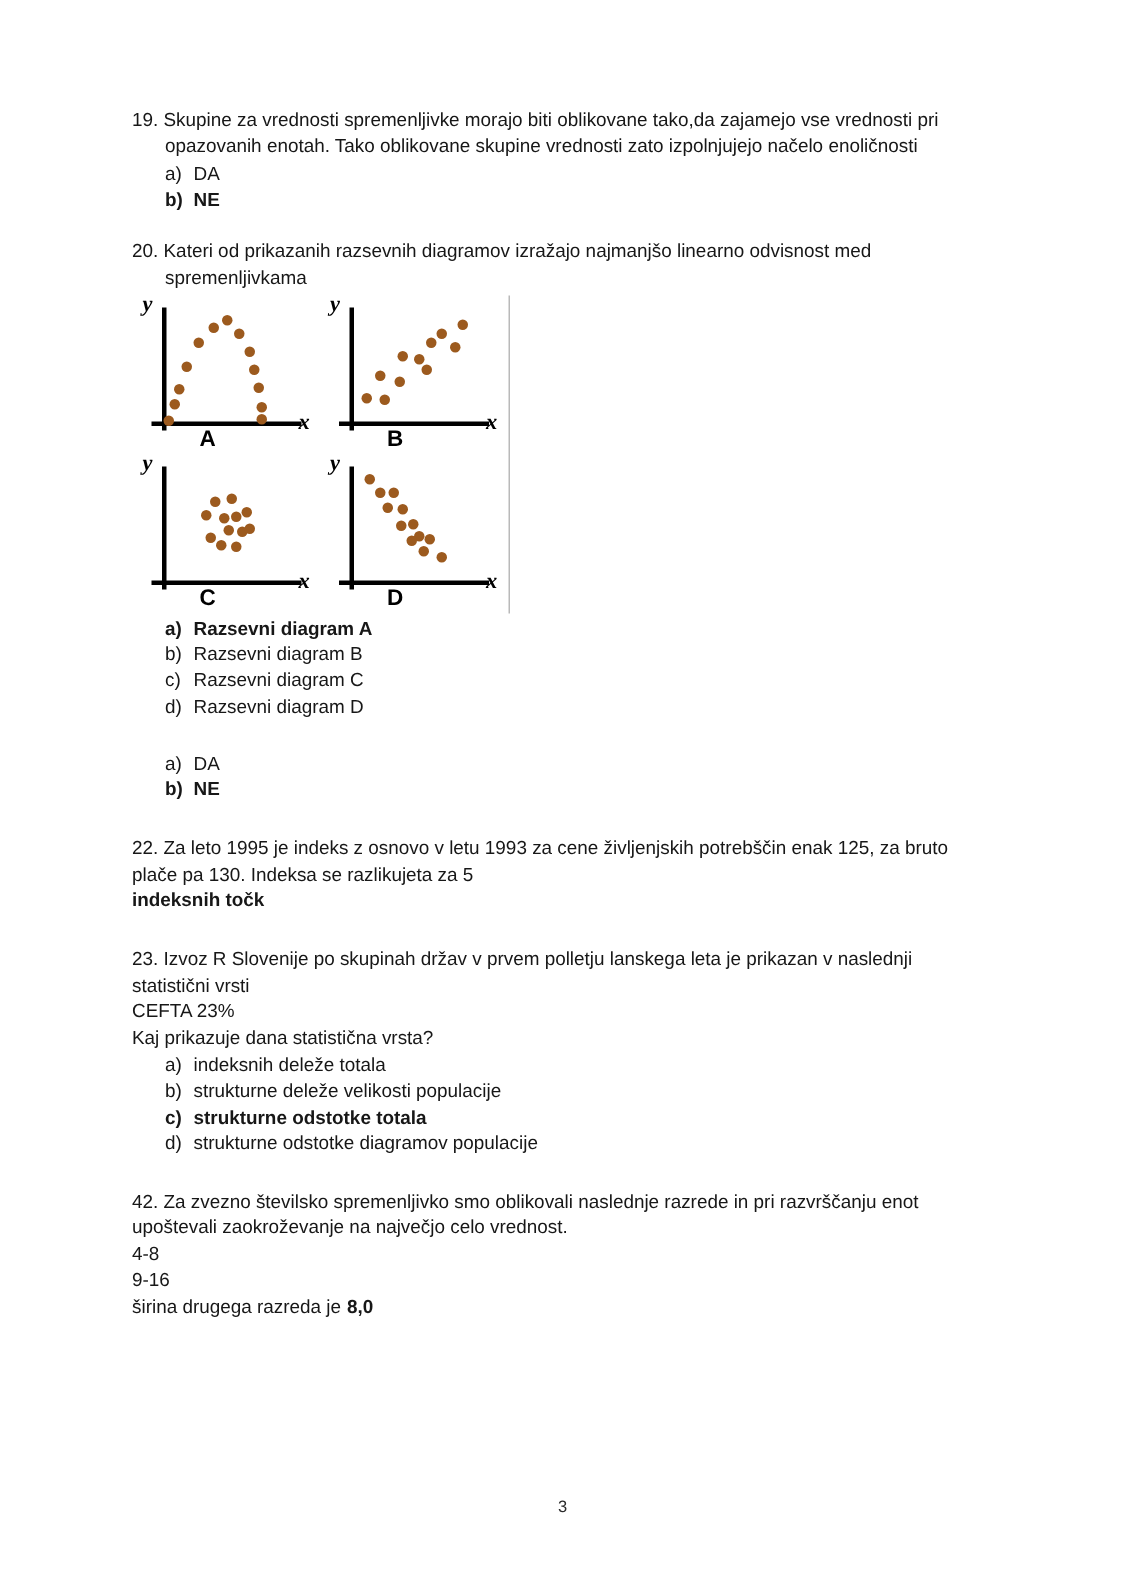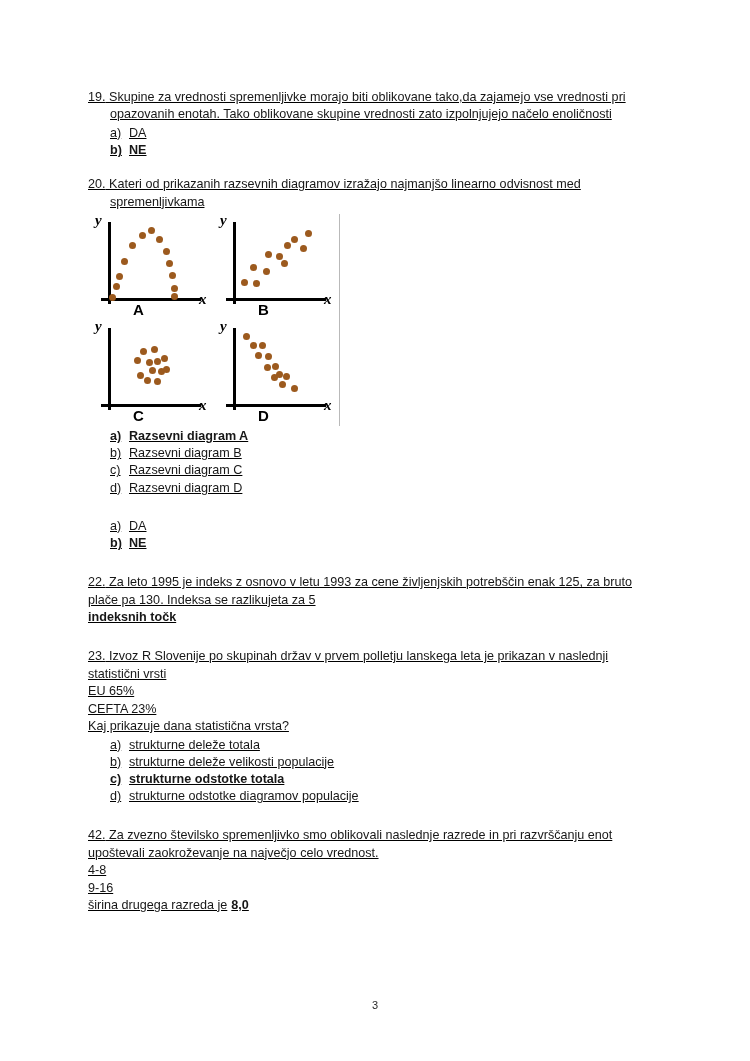--- a/index.html
+++ b/index.html
@@ -18,23 +18,22 @@
   .page {
     position: absolute;
     left: 0; top: 0;
     width: 750px;
     height: 1061px;
     background: #ffffff;
   }
   .content {
     position: absolute;
     left: 88px;
-    top: 89px;
+    top: 72px;
     width: 574px;
-    text-decoration: underline;
   }
 
   
   .q-block {
     margin-bottom: 17px;
   }
   .q-body {
     font-size: 12.6px;
     line-height: 17.4px;
     color: #171717;
@@ -264,27 +263,26 @@
         <span>Za leto 1995 je indeks z osnovo v letu 1993 za cene življenjskih potrebščin enak 125, za bruto plače pa 130. Indeksa se razlikujeta za 5</span>
       </div>
       <div class="plainline bold">indeksnih točk</div>
     </div>
 
     <div class="q-block" style="margin-top:22px;">
       <div class="q-body q-flat">
         <span>23.</span>
         <span>Izvoz R Slovenije po skupinah držav v prvem polletju lanskega leta je prikazan v naslednji statistični vrsti</span>
       </div>
-      <div class="plainline">EU 65%</div>
       <div class="plainline">CEFTA 23%</div>
       <div class="plainline">Kaj prikazuje dana statistična vrsta?</div>
       <div class="opts">
         <div class="opt">
           <span class="opt-letter">a)</span>
-          <span class="opt-text">strukturne deleže totala</span>
+          <span class="opt-text">indeksnih deleže totala</span>
         </div>
         <div class="opt">
           <span class="opt-letter">b)</span>
           <span class="opt-text">strukturne deleže velikosti populacije</span>
         </div>
         <div class="opt bold">
           <span class="opt-letter">c)</span>
           <span class="opt-text">strukturne odstotke totala</span>
         </div>
         <div class="opt">

